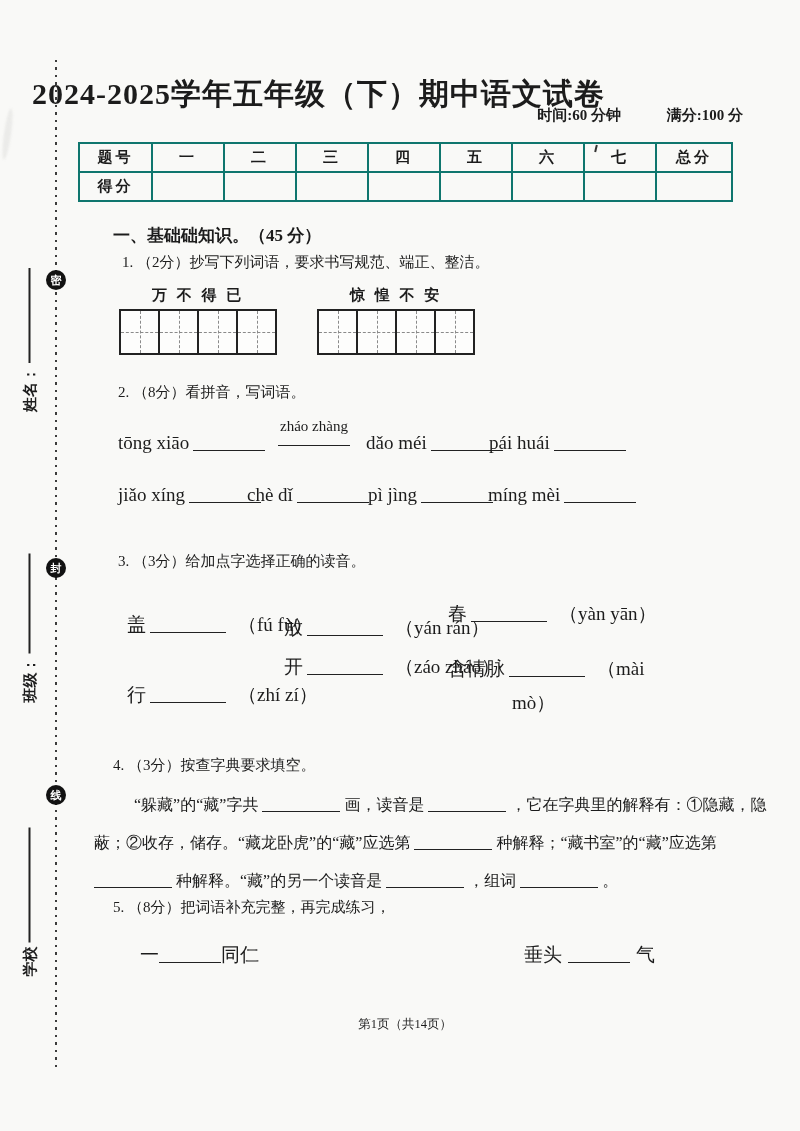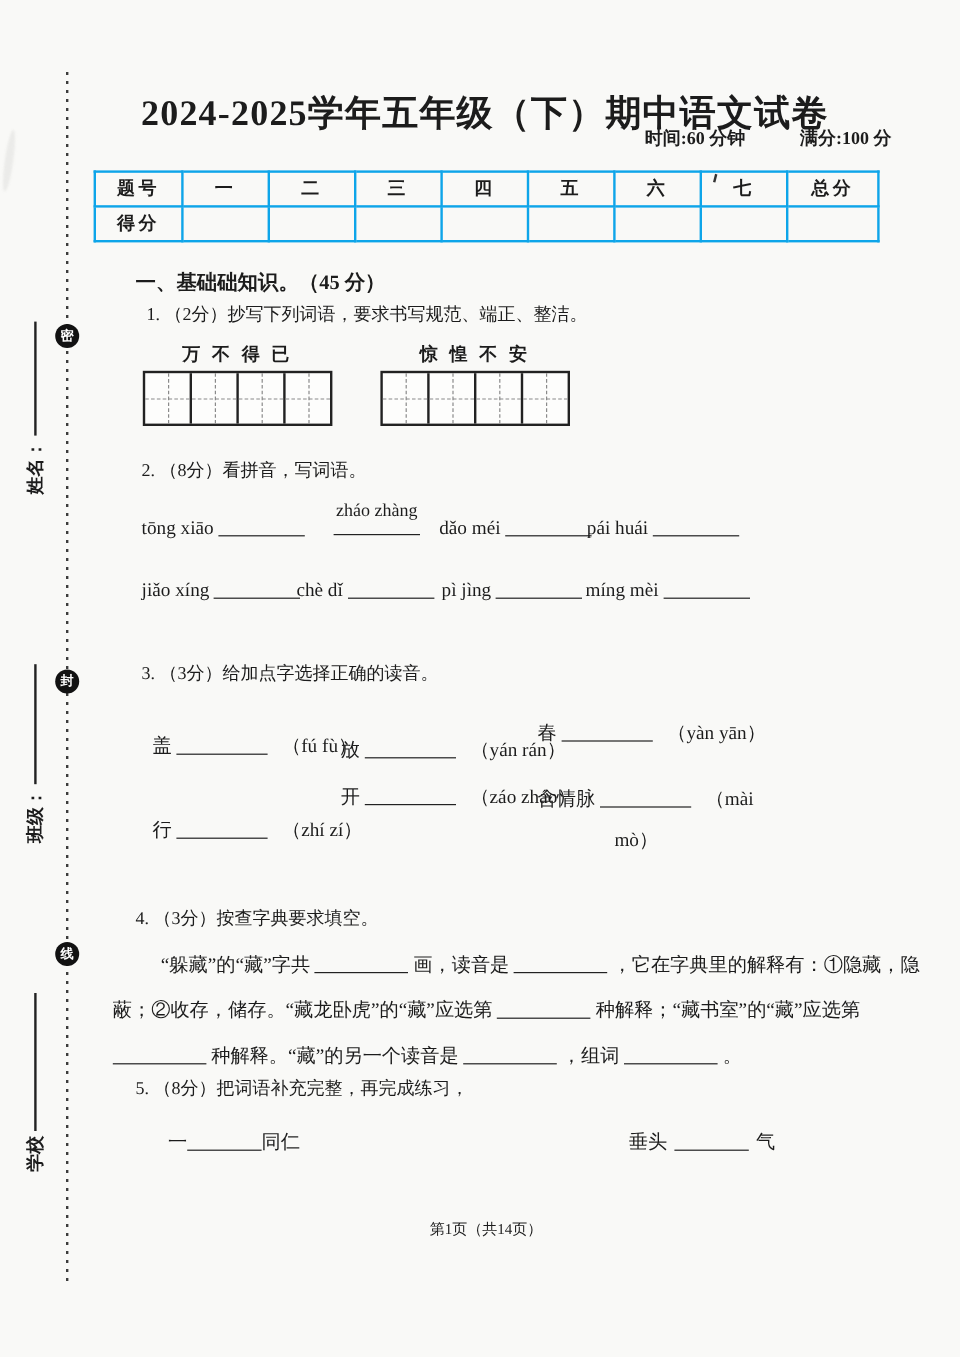--- a/index.html
+++ b/index.html
@@ -14,48 +14,48 @@
     background:repeating-linear-gradient(to bottom,#3c3c3c 0 2.5px,transparent 2.5px 7.5px)}
   .seal-char{position:absolute;left:56px;width:20px;height:20px;background:#121212;color:#fff;
     border-radius:50%;font-size:11px;line-height:20px;text-align:center;
     transform:translate(-50%,-50%);font-weight:bold}
   .vlabel{position:absolute;left:30px;white-space:nowrap;font-size:15px;font-weight:bold;
     transform:translate(-50%,-50%) rotate(-90deg)}
   .vblank{display:inline-block;border-bottom:2px solid #222;vertical-align:4px;margin-left:4px}
   .smudge{position:absolute;left:4px;top:108px;width:7px;height:52px;background:#ebebe9;
     border-radius:50%;transform:rotate(8deg);filter:blur(1px)}
   
-  .title{position:absolute;top:54px;left:44px;width:720px;text-align:center;
+  .title{position:absolute;top:54px;left:32px;width:720px;
     font-size:30px;font-weight:bold;letter-spacing:1px}
   .meta{position:absolute;top:106px;right:57px;font-size:15px;font-weight:bold}
   .meta .score-label{margin-left:42px}
   
   .score-table{position:absolute;left:78px;top:142px;border-collapse:collapse}
-  .score-table th,.score-table td{border:2px solid #0ea5e9;height:27px;padding:0;
+  .score-table th,.score-table td{border:2px solid #0f766e;height:27px;padding:0;
     text-align:center;font-size:15px;font-weight:bold;letter-spacing:3px}
   .score-table td.empty{letter-spacing:0}
   th.cell-7{position:relative}
   .stray{position:absolute;top:1px;left:10px;width:2px;height:7px;background:#333;transform:rotate(14deg)}
   
   .sec-heading{position:absolute;left:113px;top:224px;font-size:17px;font-weight:bold}
   .qtext{position:absolute;font-size:15px}
   .blank{display:inline-block;border-bottom:1.5px solid #222;height:2px;vertical-align:-2px}
   .b72{width:72px;margin:0 4px}
   .b76{width:76px;margin:0 4px}
   .b64{width:62px;margin:0 6px}
   
   .word-label{position:absolute;width:158px;text-align:center;font-size:15px;
     font-weight:bold;letter-spacing:3px;top:286px}
   .wgrid{position:absolute;top:309px;display:flex;border:2px solid #222;background:#fdfdfc}
   .wcell{position:relative;width:37px;height:42px;border-right:2px solid #222}
   .wcell:last-child{border-right:none}
   .wcell::before{content:'';position:absolute;left:50%;top:0;bottom:0;border-left:1px dashed #8a8a8a}
   .wcell::after{content:'';position:absolute;top:50%;left:0;right:0;border-top:1px dashed #8a8a8a}
   
-  .p-item{position:absolute;font-size:16px;white-space:nowrap}
+  .p-item{position:absolute;font-size:19px;white-space:nowrap}
   .p-col{position:absolute;display:flex;flex-direction:column;align-items:center;width:112px;font-size:15px}
   .p-col .blank{margin-top:8px}
   .opt{margin-left:8px}
   
   .q4-para{position:absolute;left:94px;top:786px;width:632px;font-size:16px}
   .q4-line{line-height:38px;white-space:nowrap}
   .q4-indent{padding-left:40px}
   .b78{width:78px;margin:0 4px}
   
   .footer{position:absolute;top:1016px;left:0;width:810px;text-align:center;font-size:12.5px}

